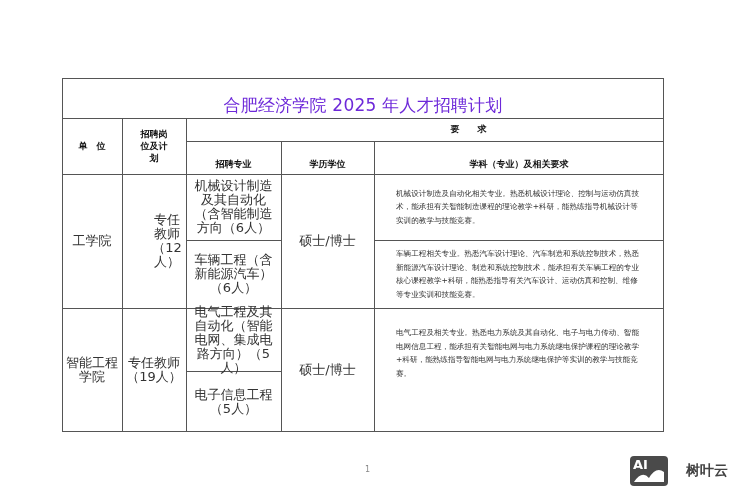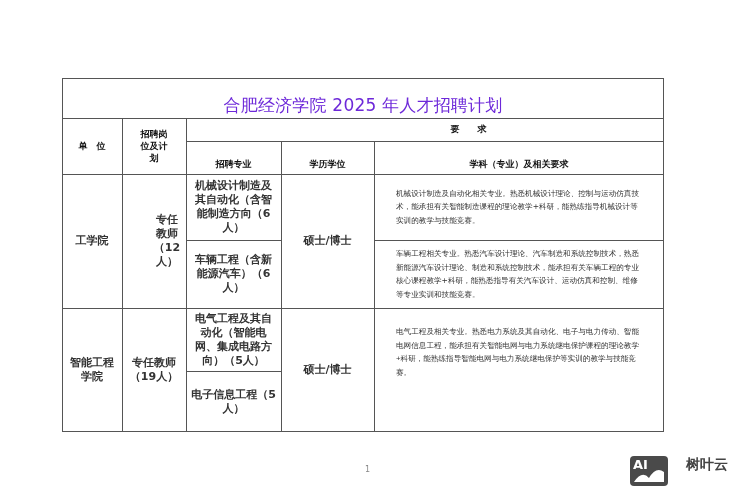--- a/index.html
+++ b/index.html
@@ -12,24 +12,24 @@
       border: 1px solid #555; box-sizing: border-box;
     }
     .line-h { position: absolute; height: 1px; background: #555; }
     .line-v { position: absolute; width: 1px; background: #555; }
     .cell {
       position: absolute; display: flex; align-items: center; justify-content: center;
       text-align: center; box-sizing: border-box; padding: 0 4px;
     }
     .title { font-size: 17px; color: #6d28d9; letter-spacing: 0.2px; }
     .hdr { font-size: 9px; font-weight: bold; color: #111; }
-    .txt { font-size: 11px; line-height: 14px; color: #333; font-weight: bold; }
+    .txt { font-size: 13px; line-height: 14px; color: #333; }
     .desc { justify-content: flex-start; text-align: left; padding: 0 22px; font-size: 7.6px; line-height: 13.5px; color: #333; }
     .page-num { position: absolute; left: 365px; top: 465px; font-size: 8px; color: #888; }
-    .wm { position: absolute; left: 630px; top: 456px; display: flex; align-items: flex-start; }
+    .wm { position: absolute; left: 630px; top: 456px; display: flex; align-items: center; }
     .wm-box {
       width: 38px; height: 30px; border-radius: 4px; background: #4a4a4a; position: relative; overflow: hidden;
     }
     .wm-ai { position: absolute; left: 3px; top: 1px; font-size: 13px; font-weight: bold; color: #fff; font-family: "DejaVu Sans", sans-serif; }
     .wm-text { margin-left: 18px; font-size: 14px; font-weight: bold; color: #444; }
   </style>
 </head>
 <body>
 
 <div class="tbl"></div>
@@ -62,21 +62,21 @@
 <div class="cell txt" style="left:186px; top:240px; width:95px; height:68px;">车辆工程（含新能源汽车）（6人）</div>
 <div class="cell txt" style="left:281px; top:174px; width:93px; height:134px;">硕士/博士</div>
 <div class="cell desc" style="left:374px; top:174px; width:290px; height:66px;">机械设计制造及自动化相关专业。熟悉机械设计理论、控制与运动仿真技术，能承担有关智能制造课程的理论教学+科研，能熟练指导机械设计等实训的教学与技能竞赛。</div>
 <div class="cell desc" style="left:374px; top:240px; width:290px; height:68px;">车辆工程相关专业。熟悉汽车设计理论、汽车制造和系统控制技术，熟悉新能源汽车设计理论、制造和系统控制技术，能承担有关车辆工程的专业核心课程教学+科研，能熟悉指导有关汽车设计、运动仿真和控制、维修等专业实训和技能竞赛。</div>
 
 <div class="cell txt" style="left:62px; top:308px; width:60px; height:124px;">智能工程学院</div>
 <div class="cell txt" style="left:122px; top:308px; width:64px; height:124px;">专任教师（19人）</div>
 <div class="cell txt" style="left:186px; top:308px; width:95px; height:63px;">电气工程及其自动化（智能电网、集成电路方向）（5人）</div>
 <div class="cell txt" style="left:186px; top:371px; width:95px; height:61px;">电子信息工程（5人）</div>
 <div class="cell txt" style="left:281px; top:308px; width:93px; height:124px;">硕士/博士</div>
-<div class="cell desc" style="left:374px; top:308px; width:290px; height:90px;font-family:Liberation Mono, monospace;">电气工程及相关专业。熟悉电力系统及其自动化、电子与电力传动、智能电网信息工程，能承担有关智能电网与电力系统继电保护课程的理论教学+科研，能熟练指导智能电网与电力系统继电保护等实训的教学与技能竞赛。</div>
+<div class="cell desc" style="left:374px; top:308px; width:290px; height:90px;">电气工程及相关专业。熟悉电力系统及其自动化、电子与电力传动、智能电网信息工程，能承担有关智能电网与电力系统继电保护课程的理论教学+科研，能熟练指导智能电网与电力系统继电保护等实训的教学与技能竞赛。</div>
 
 <div class="page-num">1</div>
 
 <div class="wm">
   <div class="wm-box">
     <span class="wm-ai">AI</span>
     <svg width="38" height="30" style="position:absolute;left:0;top:0;">
       <path d="M4 26 Q12 14 19 22 Q26 10 34 16 L34 26 Z" fill="#ffffff"></path>
     </svg>
   </div>

